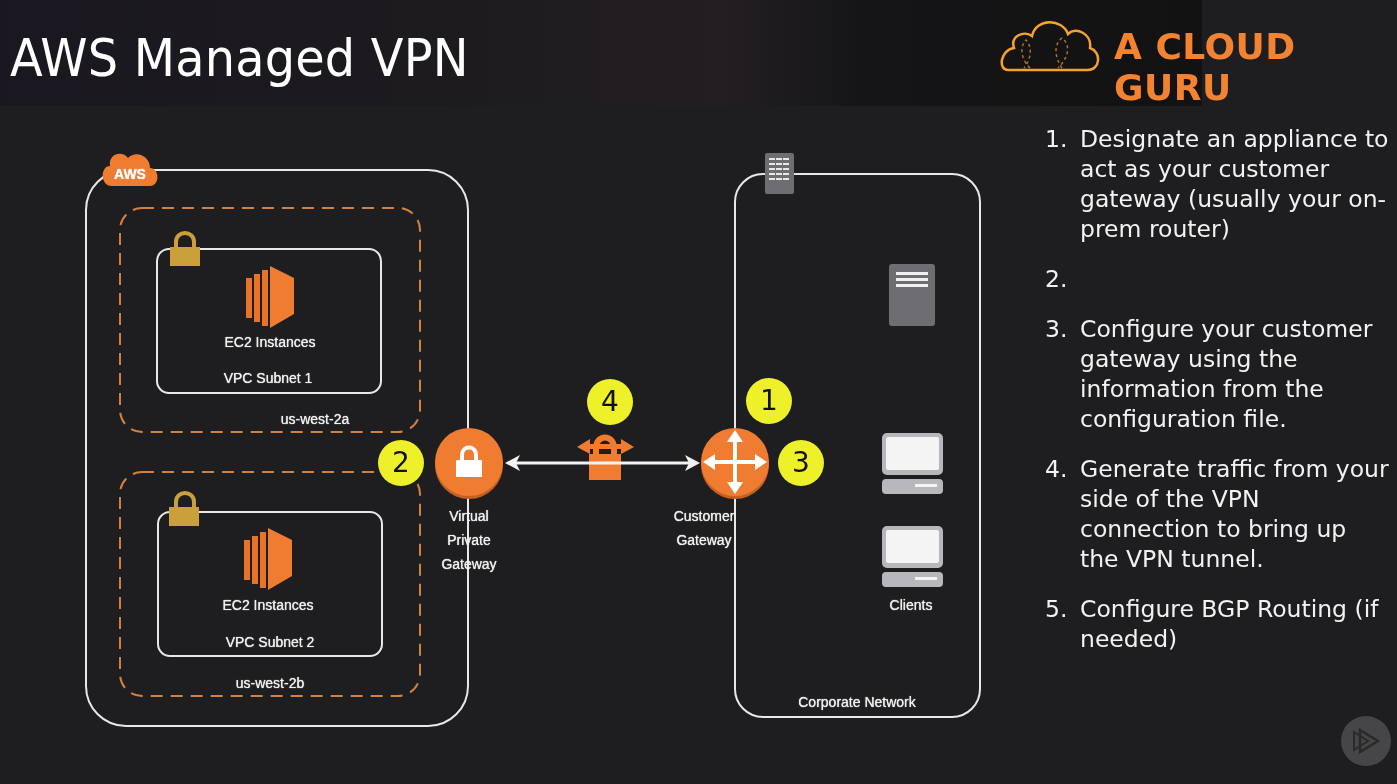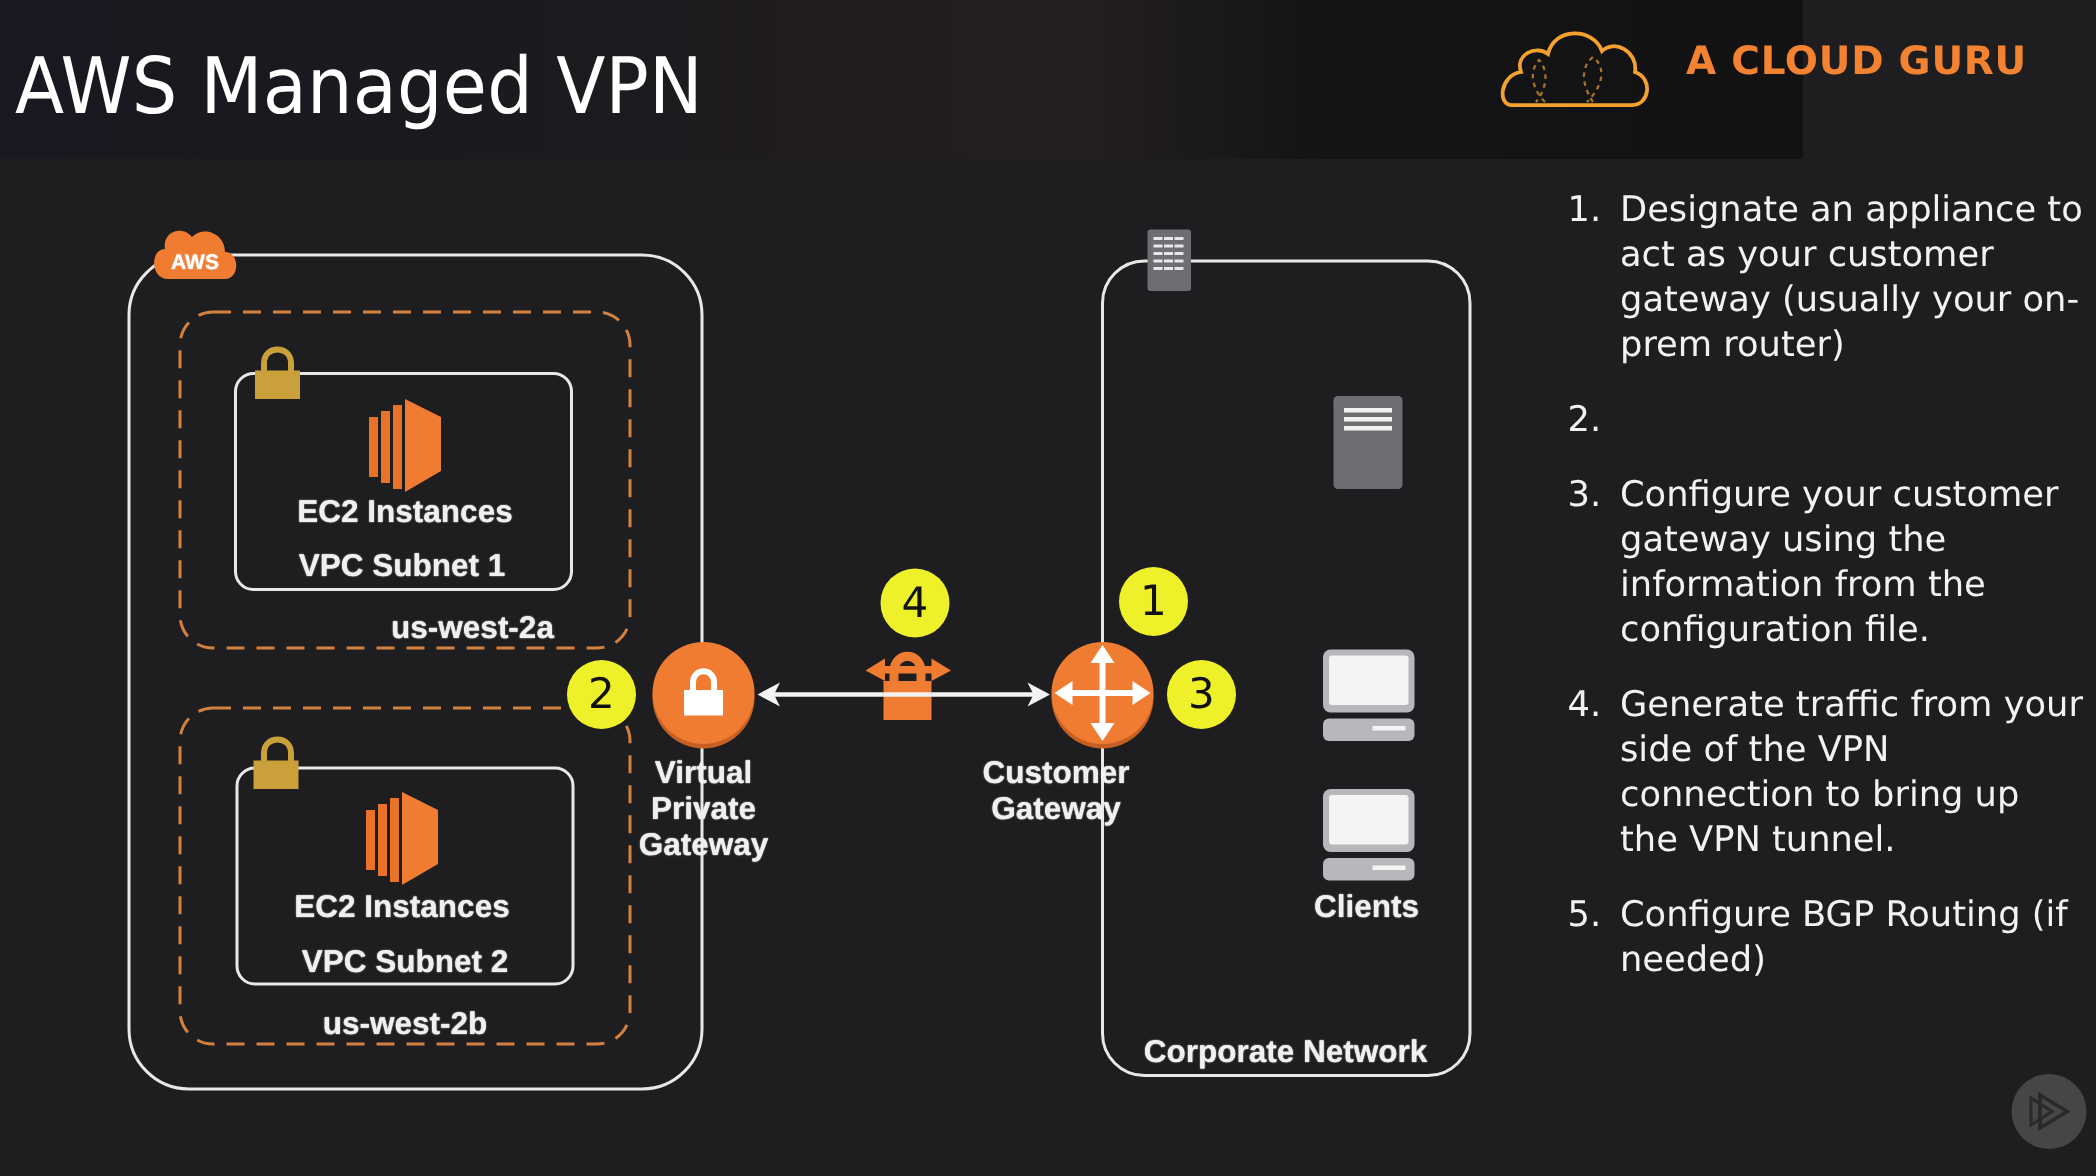--- a/index.html
+++ b/index.html
@@ -13,27 +13,27 @@
       position:absolute; left:0; top:0; width:1202px; height:106px;
       background: linear-gradient(90deg, #1a1720 0%, #1c1a1e 30%, #231e22 60%, #151517 72%, #121213 100%);
     }
     #title {
       position:absolute; left:10px; top:28px;
       font-size:52px; font-weight:400; letter-spacing:0.2px; color:#fff;
       font-family:"DejaVu Sans", sans-serif; transform:scaleX(0.92); transform-origin:left;
     }
     #logo { position:absolute; left:996px; top:16px; width:390px; height:60px; }
     #logo-text {
-      position:absolute; left:128px; top:10px; font-size:26px; font-weight:700;
+      position:absolute; left:118px; top:10px; font-size:36px; font-weight:700;
       color:#f38330; letter-spacing:0.5px; font-family:"DejaVu Sans", sans-serif;
     }
     #diagram { position:absolute; left:0; top:106px; width:1020px; height:678px; }
     .lbl {
       position:absolute; font-family:"Liberation Sans", sans-serif;
-      font-weight:700; color:#f0f0f0; font-size:21px; text-align:center;
+      font-weight:400; color:#f0f0f0; font-size:14px; text-align:center;
       line-height:24px; white-space:nowrap; transform:translateX(-50%);
       text-shadow:0 0 1px #fff;
     }
     .badge {
       position:absolute; width:46px; height:46px; border-radius:50%;
       background:#eef12a; color:#111; font-size:28px; text-align:center;
       line-height:46px; font-family:"DejaVu Sans", sans-serif;
     }
     #steps {
       position:absolute; left:1045px; top:124px; width:345px;

